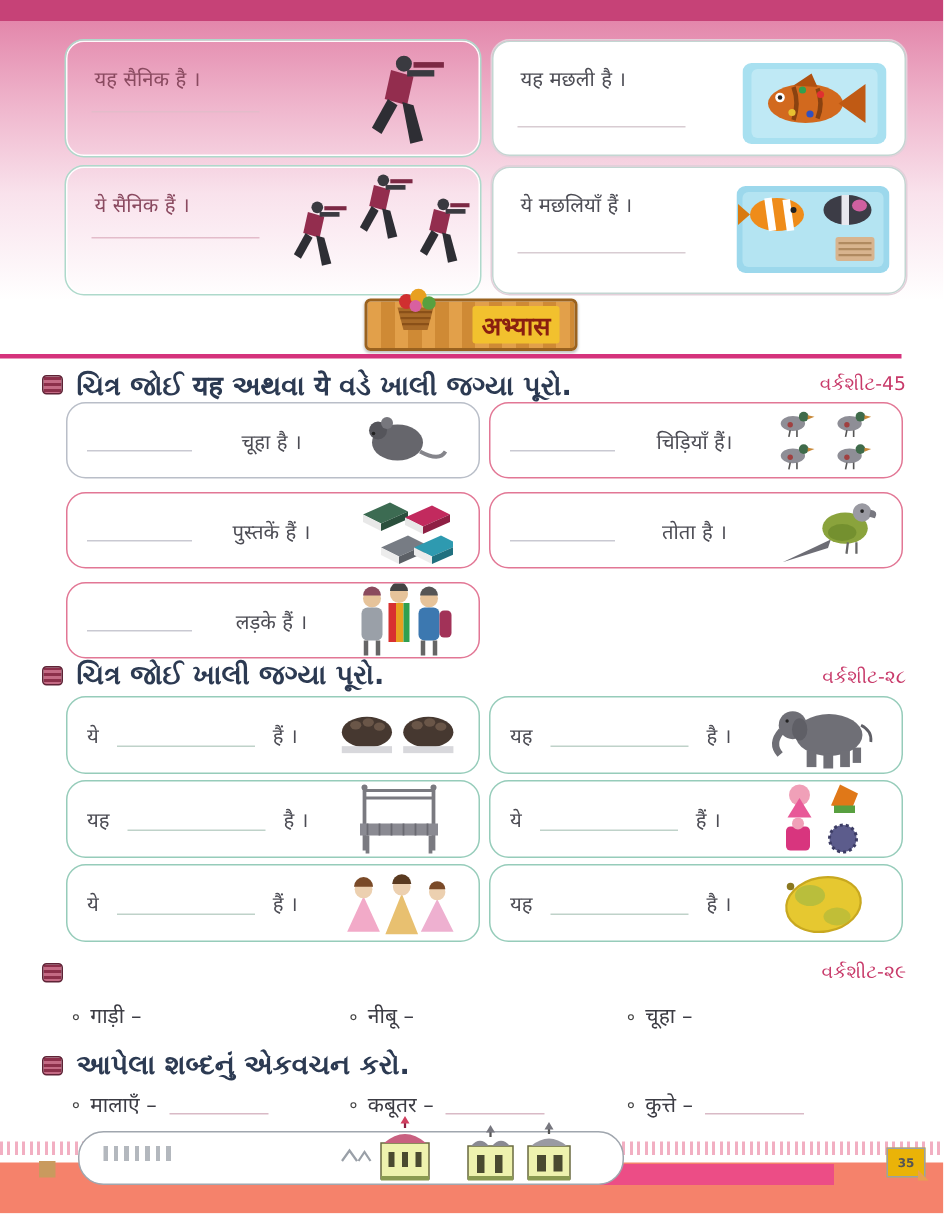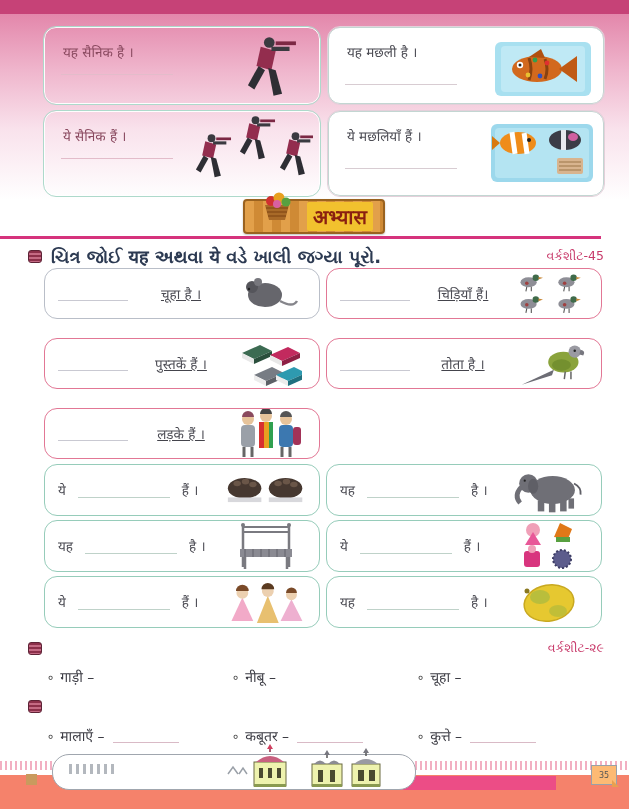--- a/index.html
+++ b/index.html
@@ -20,33 +20,33 @@
   .icard.r2 .txt{color:#4c4c54;}
   .icard .line{position:absolute;left:16px;width:112px;border-bottom:1.5px solid #e3bcca;}
   .icard.r1 .line{top:46px;}
   .icard.r2 .line{top:56px;border-bottom-color:#d8ccd2;}
   .icard svg{position:absolute;}
   
   .banner{position:absolute;top:199px;left:243px;width:142px;height:35px;
           background:repeating-linear-gradient(90deg,#e2a04a 0 9px,#cf8a35 9px 18px);
           border:2px solid #9a621f;border-radius:4px;box-shadow:0 1px 2px rgba(0,0,0,.25);
           display:flex;align-items:center;justify-content:flex-end;padding-right:10px;box-sizing:border-box;}
-  .banner .lbl{background:#f2c12e;color:#8a1f10;font-weight:bold;font-size:20px;padding:1px 6px;border-radius:2px;}
+  .banner .lbl{background:#f2c12e;color:#8a1f10;font-weight:bold;font-size:17px;padding:1px 6px;border-radius:2px;}
   .banner svg{position:absolute;left:14px;top:-12px;}
   .rule{position:absolute;top:236px;left:0;width:601px;height:3px;background:#d5337c;}
   
   .sec-head{position:absolute;left:28px;width:576px;display:flex;align-items:center;}
   .sec-icon{width:12px;height:11px;border-radius:3px;border:1px solid #5e2336;
             background:repeating-linear-gradient(180deg,#8c2f4a 0 2px,#c46a84 2px 4px);flex:none;}
   .sec-title{margin-left:9px;font-weight:bold;font-size:18px;color:#2c3a52;}
   .ws{margin-left:auto;color:#c83a6a;font-size:12.5px;}
   
   .ex-grid{position:absolute;left:44px;width:560px;display:grid;grid-template-columns:276px 276px;}
   .ecard{border-radius:13px;display:flex;align-items:center;box-sizing:border-box;padding:0 13px;background:#fff;}
-  #ex1-grid{top:268px;grid-template-rows:51px 51px 51px;gap:19px 6px;text-decoration:underline;}
+  #ex1-grid{top:268px;grid-template-rows:51px 51px 51px;gap:9px 6px;}
   #ex1-grid .ecard{border:1px solid #e27795;justify-content:space-between;}
   #ex1-grid .ecard.grey{border-color:#b9bec8;}
   #ex2-grid{top:464px;grid-template-rows:52px 52px 52px;gap:4px 6px;}
   #ex2-grid .ecard{border:1px solid #96ccba;}
   .h-text{font-size:13.5px;color:#4c4c54;white-space:nowrap;}
   .blank1{display:inline-block;width:70px;border-bottom:1.5px solid #c9c9d2;height:14px;flex:none;}
   .blank2{display:inline-block;width:92px;border-bottom:1.5px solid #bfd2c9;height:14px;margin-left:12px;flex:none;}
   .verb{margin-left:12px;}
   .imgbox{width:72px;display:flex;justify-content:center;align-items:center;flex:none;}
   #ex2-grid .imgbox{margin-left:auto;width:80px;}
@@ -59,22 +59,22 @@
   .footer{position:absolute;left:0;top:752px;width:629px;height:57px;background:#fff;}
   .fringe{position:absolute;top:9px;left:0;width:629px;height:9px;
           background:repeating-linear-gradient(90deg,#f2afc2 0 2px,rgba(255,255,255,0) 2px 5px);}
   .salmon{position:absolute;top:23px;left:0;width:629px;height:34px;background:#f5826b;}
   .magenta{position:absolute;top:24px;left:88px;width:468px;height:14px;background:#ec4d86;}
   .tan-sq{position:absolute;top:22px;left:26px;width:11px;height:11px;background:#c99a5e;}
   .capsule{position:absolute;top:2px;left:52px;width:362px;height:34px;background:#fff;
            border:1.5px solid #a0a6ae;border-radius:17px;}
   .cap-marks{position:absolute;top:9px;left:16px;width:46px;height:10px;
              background:repeating-linear-gradient(90deg,#9aa0a8 0 3px,rgba(0,0,0,0) 3px 7px);opacity:.75;}
-  .badge{position:absolute;top:13px;right:12px;width:24px;height:18px;background:#fdba74;border:1px solid #99a0a8;
-         font-size:8px;color:#555;display:flex;align-items:center;justify-content:center;}
+  .badge{position:absolute;top:13px;right:12px;width:24px;height:18px;background:#eab308;border:1px solid #99a0a8;
+         font-size:8px;color:#555;display:flex;align-items:center;justify-content:center;font-weight:bold;}
   .badge::after{content:"";position:absolute;right:-3px;bottom:-3px;width:0;height:0;
          border-left:7px solid transparent;border-top:7px solid #e8a050;transform:rotate(180deg);}
 </style>
 </head>
 <body>
 
 <div id="page">
   <div class="top-band"></div>
   <div class="grad"></div>
 
@@ -287,20 +287,25 @@
         <circle cx="50" cy="10" r="6" fill="#e6c39a"></circle>
             <path d="M44,8 a6,6 0 0 1 12,0" fill="#555"></path>
         <rect x="43" y="16" width="14" height="22" rx="4" fill="#3c78b0"></rect>
         <rect x="57" y="18" width="8" height="18" rx="3" fill="#a23258"></rect>
         <path d="M8,38 v10 M16,38 v10 M46,38 v10 M54,38 v10" stroke="#666" stroke-width="3"></path>
       </svg>
         </span>
     </div>
   </div>
 
+  <div class="sec-head" style="top:440px">
+    <span class="sec-icon"></span>
+    <span class="sec-title">ચિત્ર જોઈ ખાલી જગ્યા પૂરો.</span>
+    <span class="ws">વર્કશીટ-૨૮</span>
+  </div>
   <div class="ex-grid" id="ex2-grid">
     <div class="ecard">
       <span class="h-text">ये</span>
       <span class="blank2"></span>
       <span class="h-text verb">हैं ।</span>
       <span class="imgbox">
           <svg width="86" height="34" viewBox="0 0 86 34">
         <g>
               <ellipse cx="20" cy="15" rx="18" ry="11" fill="#463830"></ellipse>
               <ellipse cx="12" cy="10" rx="4" ry="3" fill="#6a5648"></ellipse>
@@ -416,20 +421,21 @@
         <span>नीबू –</span>
       </span>
     <span class="item">
         <span class="bullet">०</span>
         <span>चूहा –</span>
       </span>
   </div>
 
   <div class="sec-head" style="top:700px">
     <span class="sec-icon"></span>
+    <span class="sec-title">આપેલા શબ્દનું એકવચન કરો.</span>
   </div>
   <div class="items-row" style="top:726px">
     <span class="item">
         <span class="bullet">०</span>
         <span>मालाएँ –</span>
         <span class="blank4"></span>
       </span>
     <span class="item">
         <span class="bullet">०</span>
         <span>कबूतर –</span>

